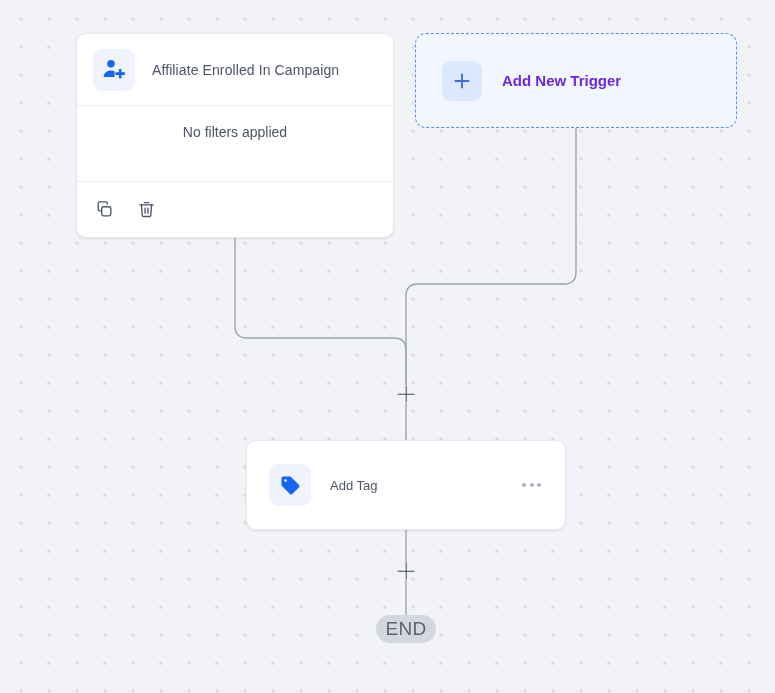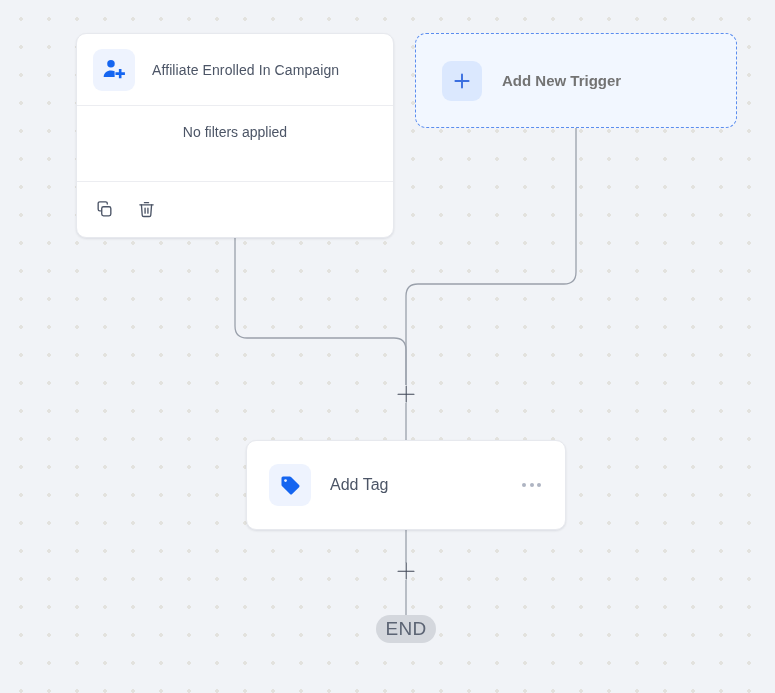--- a/index.html
+++ b/index.html
@@ -157,39 +157,39 @@
   }
   .add-trigger .icon-tile {
     background: #dbe8fe;
     width: 40px;
     height: 40px;
   }
   .add-trigger-label {
     margin-left: 20px;
     font-size: 15px;
     font-weight: bold;
-    color: #737373;
+    color: #6d28d9;
     white-space: nowrap;
   }
 
   
   .action-card {
     left: 246px;
     top: 440px;
     width: 320px;
     height: 90px;
     display: flex;
     align-items: center;
     padding: 0 22px;
     box-sizing: border-box;
     cursor: pointer;
   }
   .action-label {
     margin-left: 19px;
-    font-size: 16px;
+    font-size: 13px;
     color: #4c5566;
     flex: 1 1 auto;
     white-space: nowrap;
   }
   .dots-btn {
     display: flex;
     align-items: center;
     gap: 3.5px;
     padding: 6px 2px;
     cursor: pointer;

